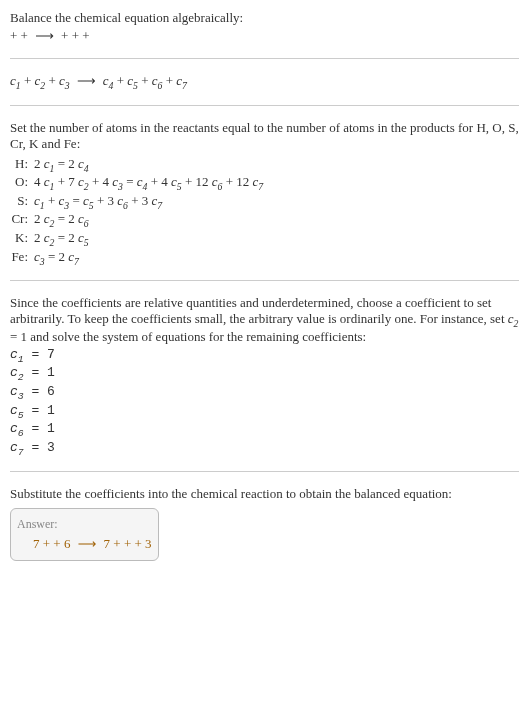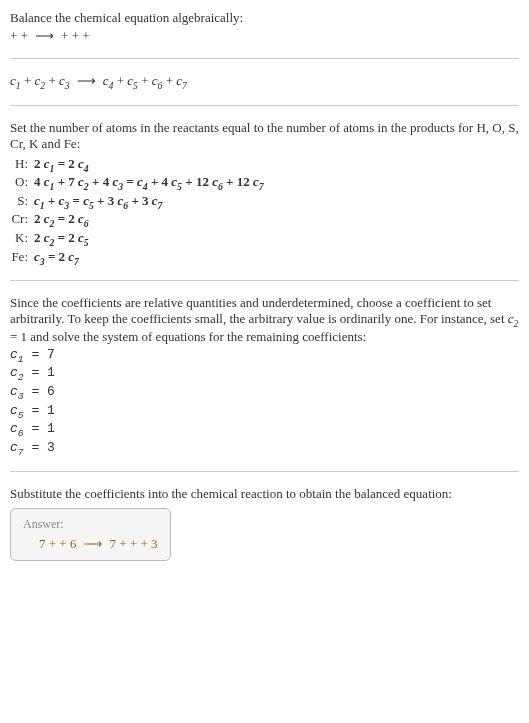--- a/index.html
+++ b/index.html
@@ -46,34 +46,33 @@
       align-items: baseline;
       margin: 1px 0;
     }
     .atom-label {
       width: 24px;
       text-align: right;
       padding-right: 6px;
     }
     .atom-eq {
       flex: 1;
-      font-weight: bold;
     }
     .coeff-list {
       margin-top: 2px;
     }
     .coeff-row {
       margin: 1px 0;
       font-family: Liberation Mono, monospace;
     }
     .answer-box {
       border: 1px solid #bbb;
       border-radius: 6px;
       background: #f5f5f5;
-      padding: 8px 12px;
+      padding: 8px 6px;
       display: inline-block;
       margin-top: 4px;
     }
     .answer-label {
       color: #888;
       font-size: 12px;
       margin-bottom: 4px;
     }
     .answer-eq {
       color: #a16207;

